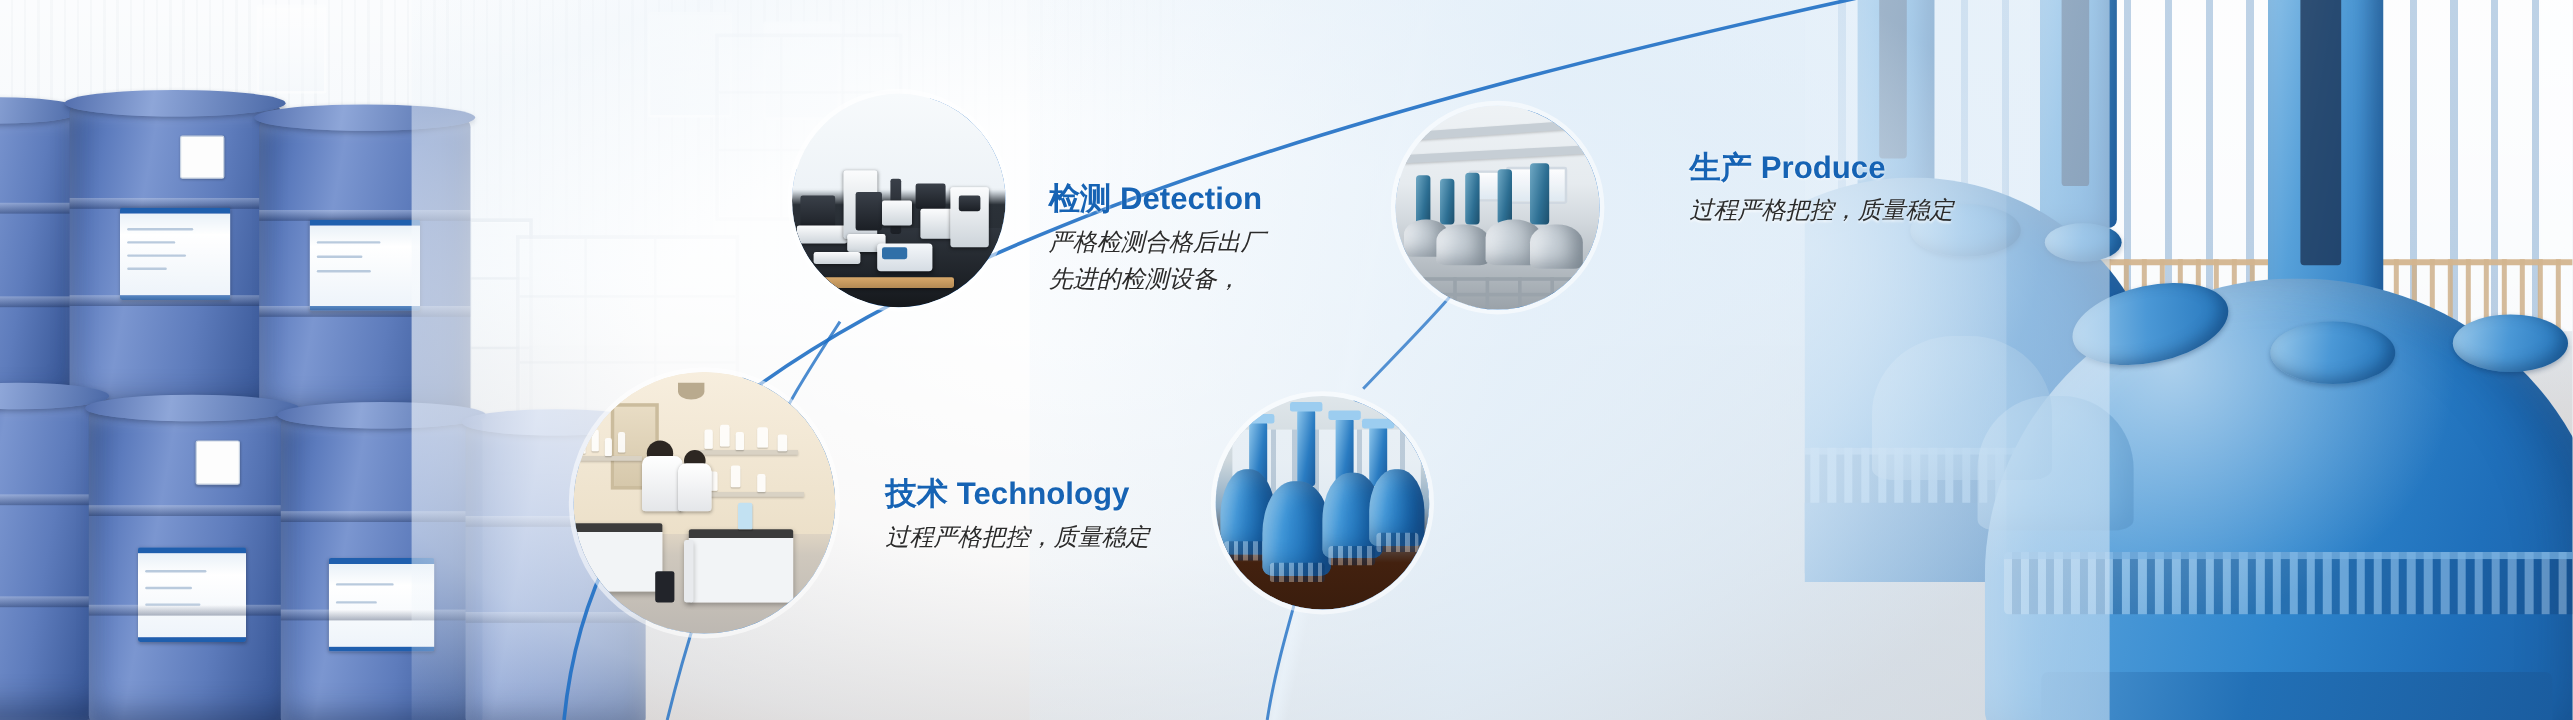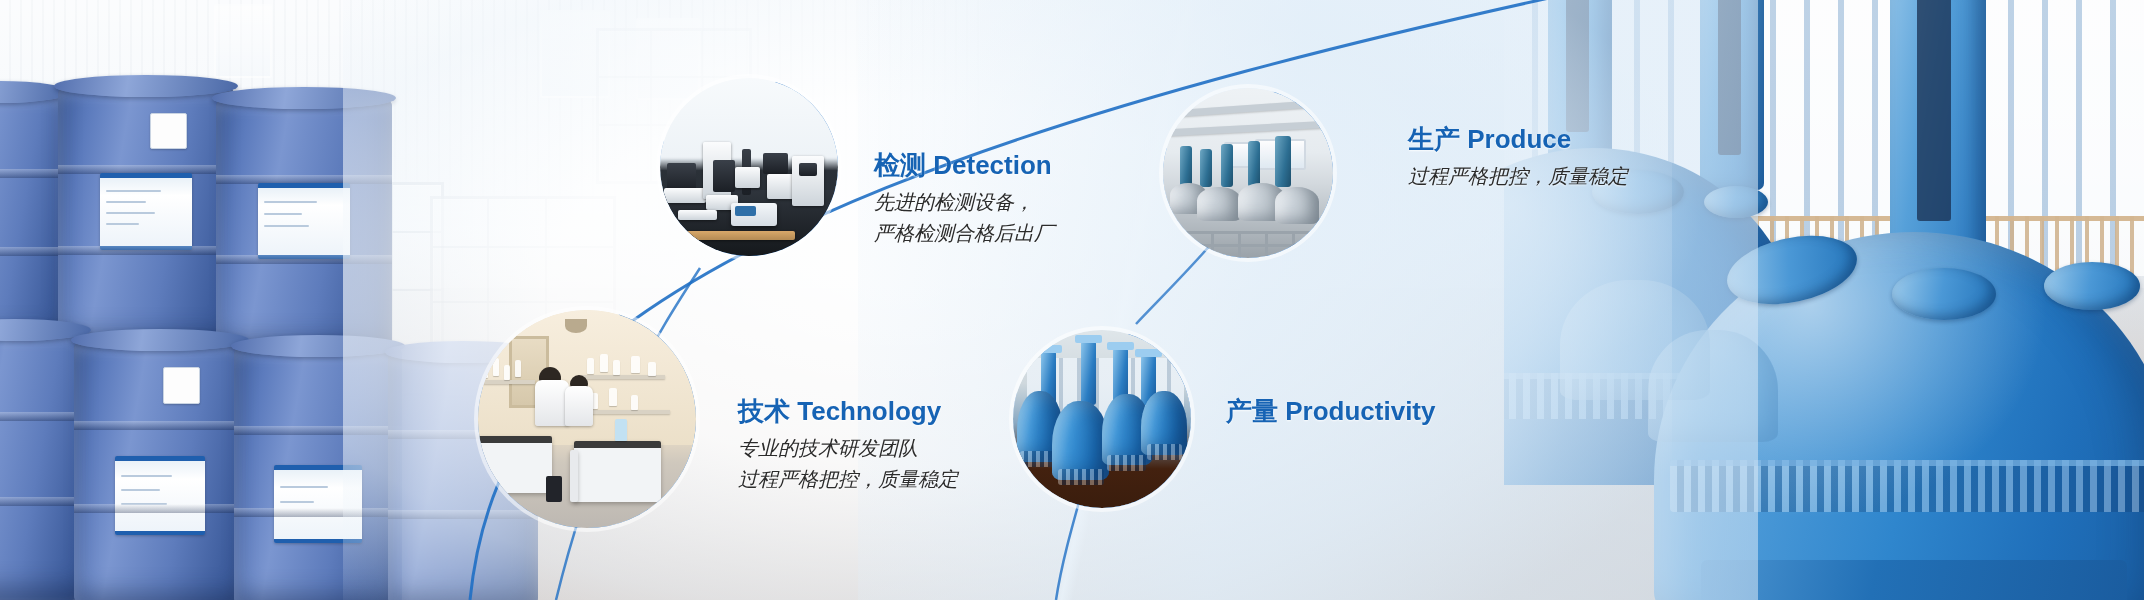--- a/index.html
+++ b/index.html
@@ -527,41 +527,36 @@
     </div>
     <span class="ring"></span>
     <span class="ring2"></span>
   </div>
 
   <div class="tblock" style="left:874px;top:150px;">
     <h3>
       <span>检测</span>
       <span>Detection</span>
     </h3>
+    <p>严格检测合格后出厂</p>
     <p>先进的检测设备，</p>
-    <p>严格检测合格后出厂</p>
   </div>
 
   <div class="tblock" style="left:1368px;top:124px;margin-left:40px;">
     <h3>
       <span>生产</span>
       <span>Produce</span>
     </h3>
     <p>过程严格把控，质量稳定</p>
   </div>
 
   <div class="tblock" style="left:738px;top:396px;">
     <h3>
       <span>技术</span>
       <span>Technology</span>
     </h3>
-    <p>专业的技术研发团队</p>
     <p>过程严格把控，质量稳定</p>
   </div>
 
   <div class="tblock" style="left:1226px;top:396px;">
-    <h3>
-      <span>产量</span>
-      <span>Productivity</span>
-    </h3>
   </div>
 
 </div>
 
 </body></html>

